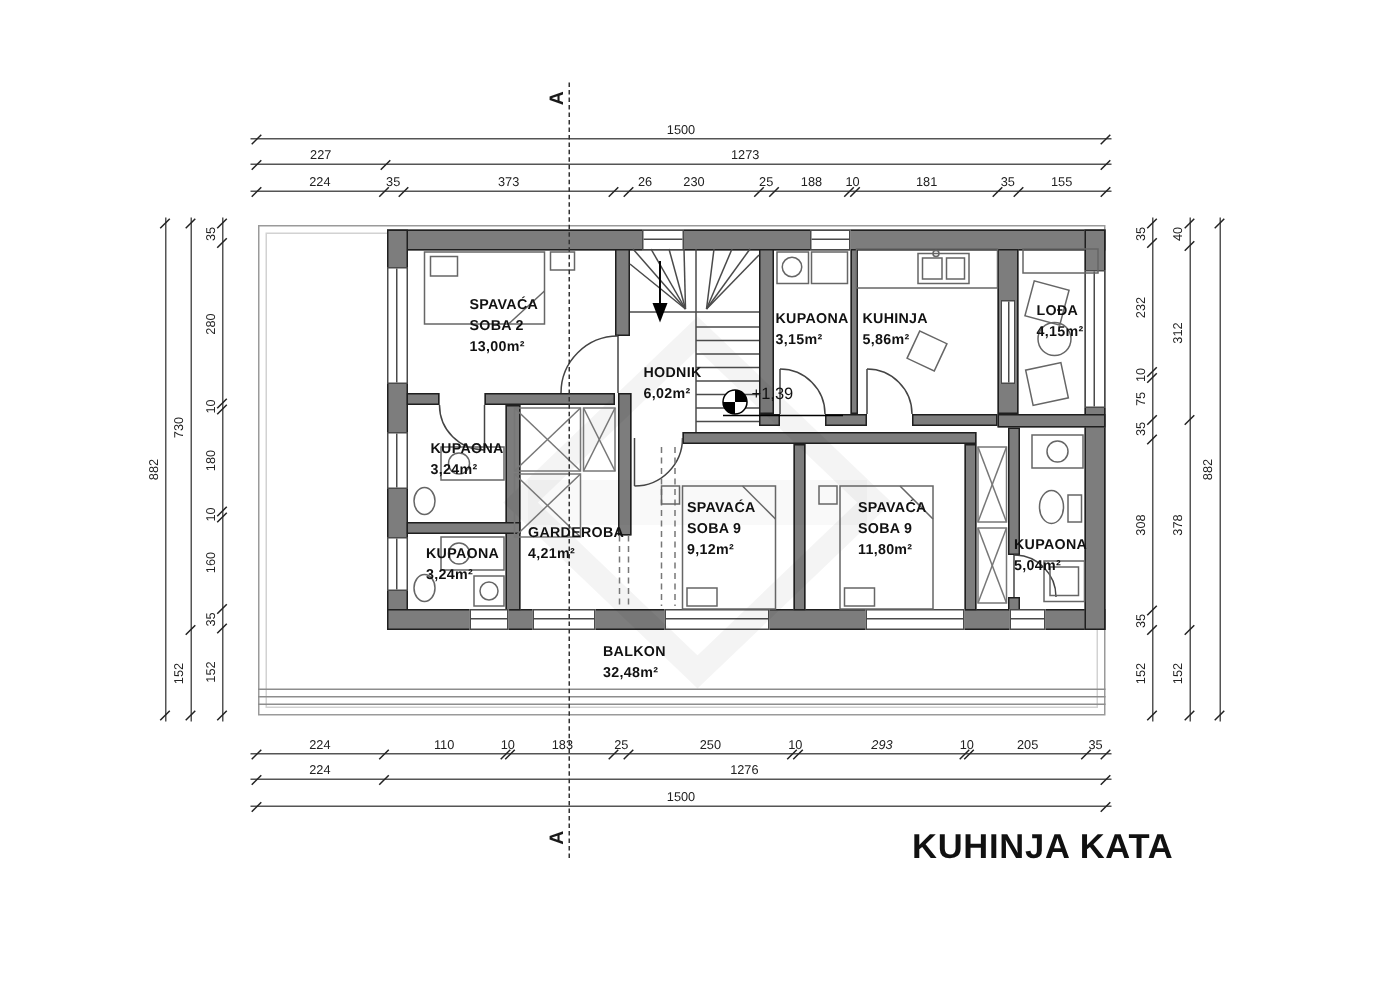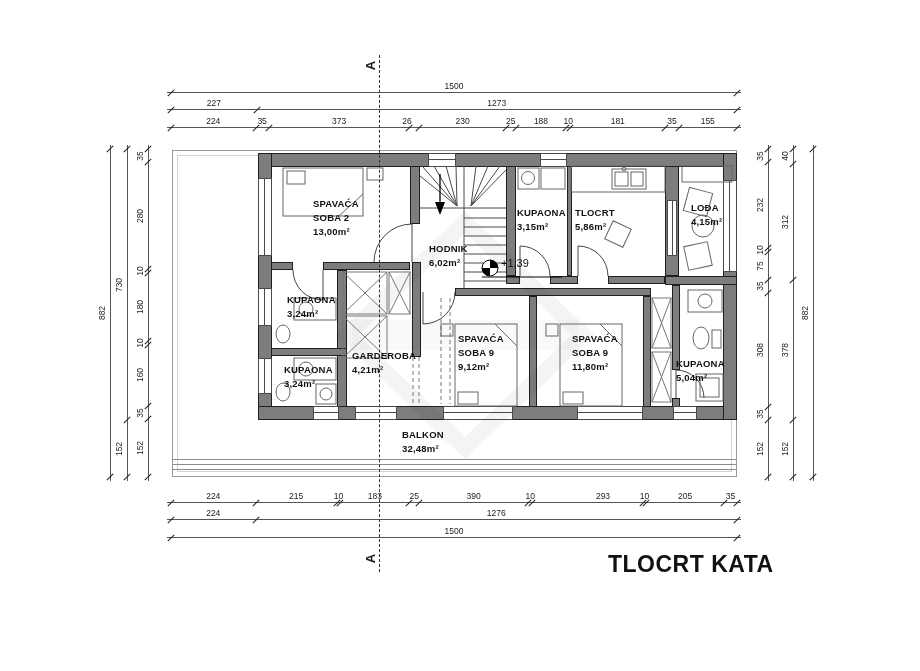--- a/index.html
+++ b/index.html
@@ -63,21 +63,21 @@
     <div class="tick" style="left: 335.072px;"></div>
     <div class="tick" style="left: 344.505px;"></div>
     <div class="tick" style="left: 395.445px;"></div>
     <div class="tick" style="left: 399.219px;"></div>
     <div class="tick" style="left: 494.307px;"></div>
     <div class="tick" style="left: 507.513px;"></div>
     <div class="tick" style="left: 566px;"></div>
     <div class="lab" style="left: 42.2613px;">224</div>
     <div class="lab" style="left: 91.126px;">35</div>
     <div class="lab" style="left: 168.102px;">373</div>
-    <div class="lab" style="left: 236px;">26</div>
+    <div class="lab" style="left: 259px;">26</div>
     <div class="lab" style="left: 291.679px;">230</div>
     <div class="lab" style="left: 339.789px;">25</div>
     <div class="lab" style="left: 369.975px;">188</div>
     <div class="lab" style="left: 397.332px;">10</div>
     <div class="lab" style="left: 446.763px;">181</div>
     <div class="lab" style="left: 500.91px;">35</div>
     <div class="lab" style="left: 536.757px;">155</div>
   </div>
 <div class="dim h" style="left:171px;top:490px;width:566px;height:13px">
     <div class="base"></div>
@@ -87,27 +87,27 @@
     <div class="tick" style="left: 169.423px;"></div>
     <div class="tick" style="left: 238.475px;"></div>
     <div class="tick" style="left: 247.908px;"></div>
     <div class="tick" style="left: 357.335px;"></div>
     <div class="tick" style="left: 361.108px;"></div>
     <div class="tick" style="left: 471.667px;"></div>
     <div class="tick" style="left: 475.44px;"></div>
     <div class="tick" style="left: 552.793px;"></div>
     <div class="tick" style="left: 566px;"></div>
     <div class="lab" style="left: 42.2613px;">224</div>
-    <div class="lab" style="left: 125.086px;">215</div>
+    <div class="lab" style="left: 125.086px;">110</div>
     <div class="lab" style="left: 167.536px;">10</div>
     <div class="lab" style="left: 203.949px;">183</div>
     <div class="lab" style="left: 243.191px;">25</div>
-    <div class="lab" style="left: 302.621px;">390</div>
+    <div class="lab" style="left: 302.621px;">250</div>
     <div class="lab" style="left: 359.221px;">10</div>
-    <div class="lab" style="left: 432px;">293</div>
+    <div class="lab" style="left: 417px; font-style: italic;">293</div>
     <div class="lab" style="left: 473.553px;">10</div>
     <div class="lab" style="left: 514.117px;">205</div>
     <div class="lab" style="left: 559.397px;">35</div>
   </div>
 <div class="dim h" style="left:171px;top:507px;width:566px;height:13px">
     <div class="base"></div>
     <div class="tick" style="left: 0px;"></div>
     <div class="tick" style="left: 84.5227px;"></div>
     <div class="tick" style="left: 566px;"></div>
     <div class="lab" style="left: 42.2613px;">224</div>
@@ -376,21 +376,21 @@
 
 <div class="room-label" style="left:313px;top:197px;width:66px">
   <div class="rname">SPAVAĆA SOBA 2</div>
   <div class="rarea">13,00m²</div>
 </div>
 <div class="room-label" style="left:517px;top:206px;width:56px">
   <div class="rname">KUPAONA</div>
   <div class="rarea">3,15m²</div>
 </div>
 <div class="room-label" style="left:575px;top:206px;width:56px">
-  <div class="rname">TLOCRT</div>
+  <div class="rname">KUHINJA</div>
   <div class="rarea">5,86m²</div>
 </div>
 <div class="room-label" style="left:691px;top:201px;width:44px">
   <div class="rname">LOĐA</div>
   <div class="rarea">4,15m²</div>
 </div>
 <div class="room-label" style="left:429px;top:242px;width:56px">
   <div class="rname">HODNIK</div>
   <div class="rarea">6,02m²</div>
 </div>
@@ -418,13 +418,13 @@
   <div class="rname">KUPAONA</div>
   <div class="rarea">5,04m²</div>
 </div>
 <div class="room-label" style="left:402px;top:428px;width:70px">
   <div class="rname">BALKON</div>
   <div class="rarea">32,48m²</div>
 </div>
 
 <div class="lvl" style="left:501px;top:257px">+1,39</div>
 
-<div class="page-title" style="left:608px;top:551px">TLOCRT KATA</div>
+<div class="page-title" style="left:608px;top:551px">KUHINJA KATA</div>
 
 </body></html>

